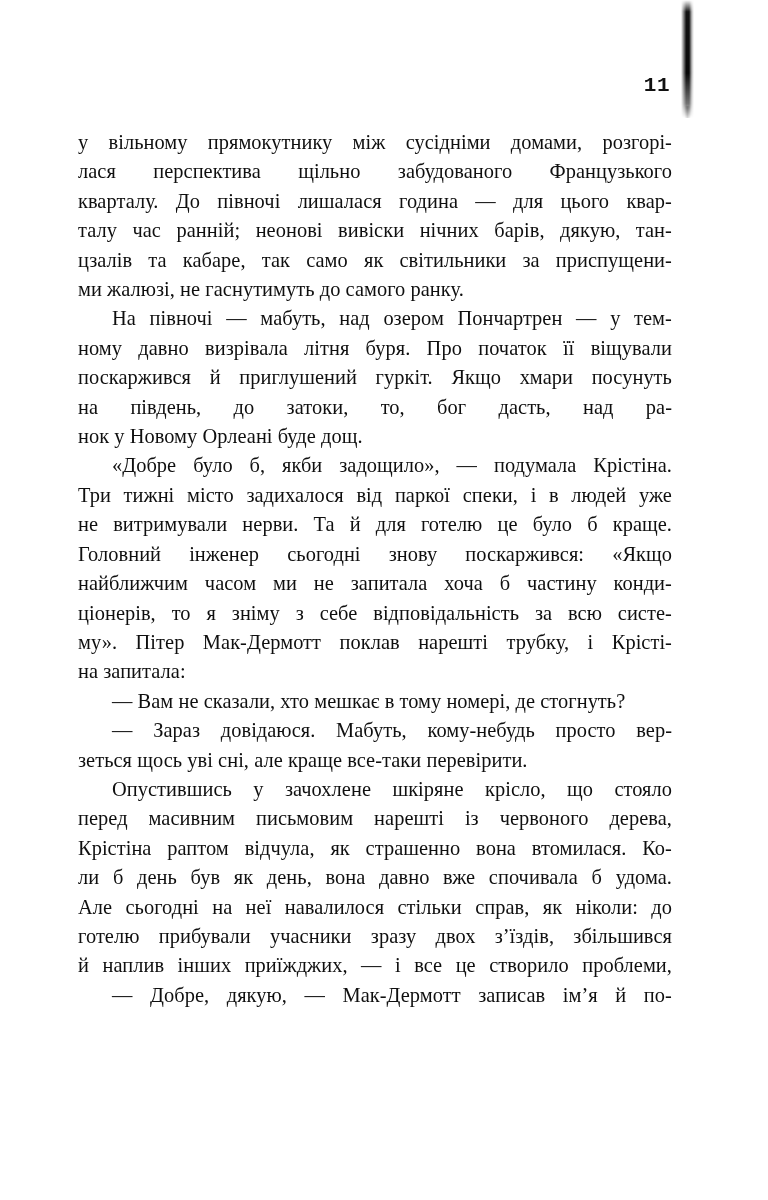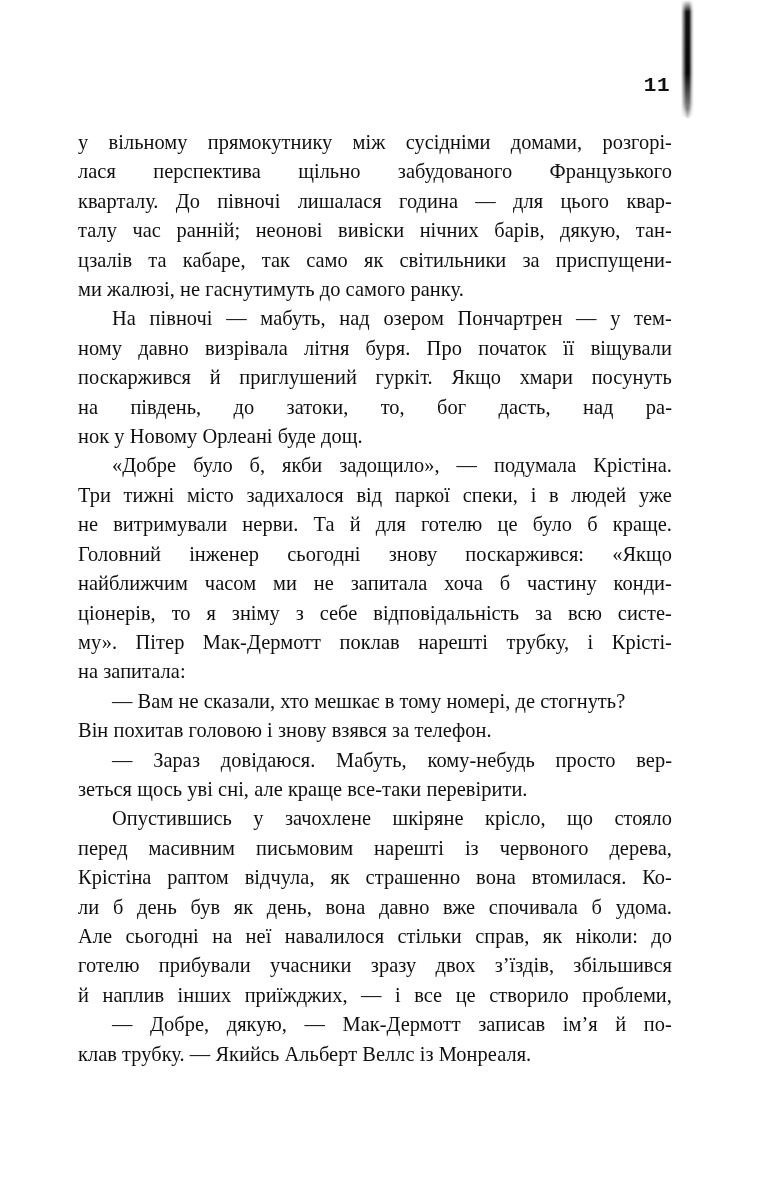--- a/index.html
+++ b/index.html
@@ -313,23 +313,20 @@
           <span>трубку,</span>
           <span>і</span>
           <span>Крісті-</span>
         </div>
         <div class="line">на запитала:</div>
       </div>
       <div class="para">
         <div class="line indent">— Вам не сказали, хто мешкає в тому номері, де стогнуть?</div>
       </div>
       <div class="para">
-        <div class="line">Він похитав головою і знову взявся за телефон.</div>
-      </div>
-      <div class="para">
         <div class="line just indent">
           <span>—</span>
           <span>Зараз</span>
           <span>довідаюся.</span>
           <span>Мабуть,</span>
           <span>кому-небудь</span>
           <span>просто</span>
           <span>вер-</span>
         </div>
         <div class="line">зеться щось уві сні, але краще все-таки перевірити.</div>
@@ -416,17 +413,16 @@
           <span>—</span>
           <span>Добре,</span>
           <span>дякую,</span>
           <span>—</span>
           <span>Мак-Дермотт</span>
           <span>записав</span>
           <span>ім’я</span>
           <span>й</span>
           <span>по-</span>
         </div>
-        <div class="line">клав трубку. — Якийсь Альберт Веллс із Монреаля.</div>
       </div>
     </div>
 
 </div>
 
 </body></html>

